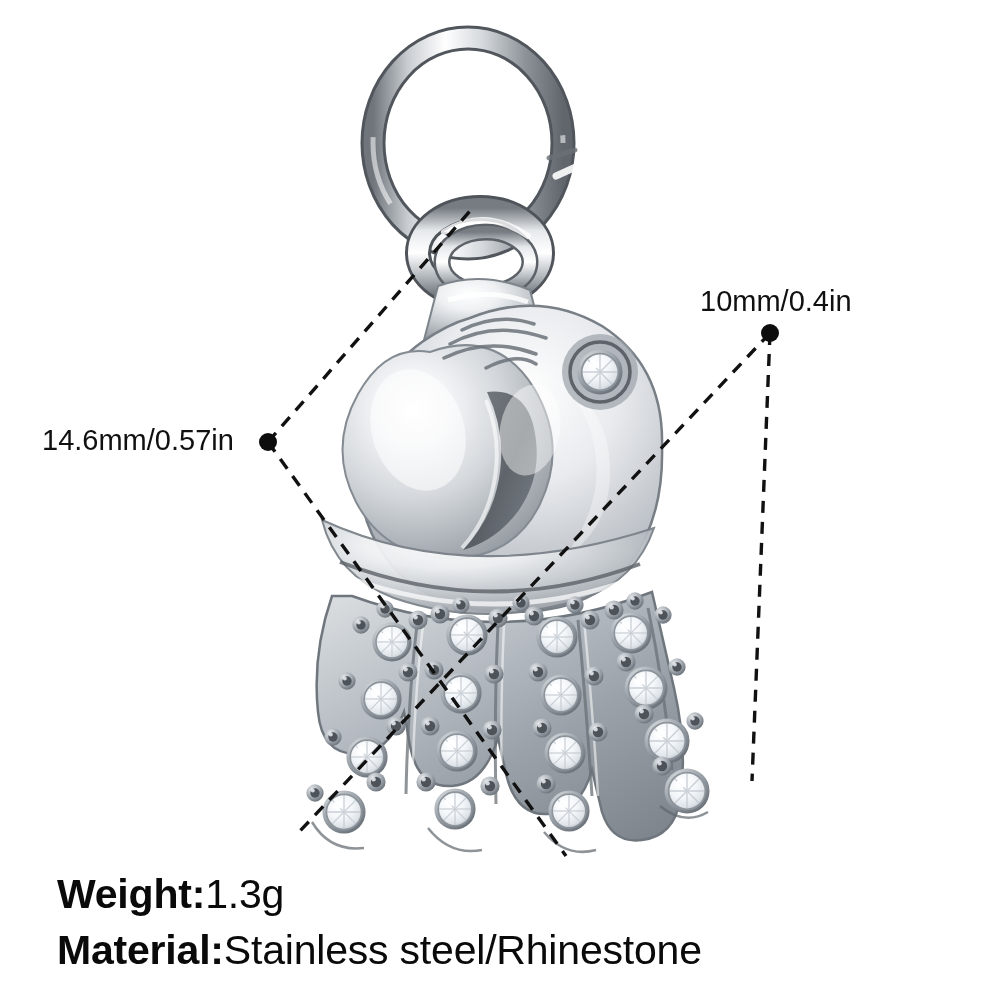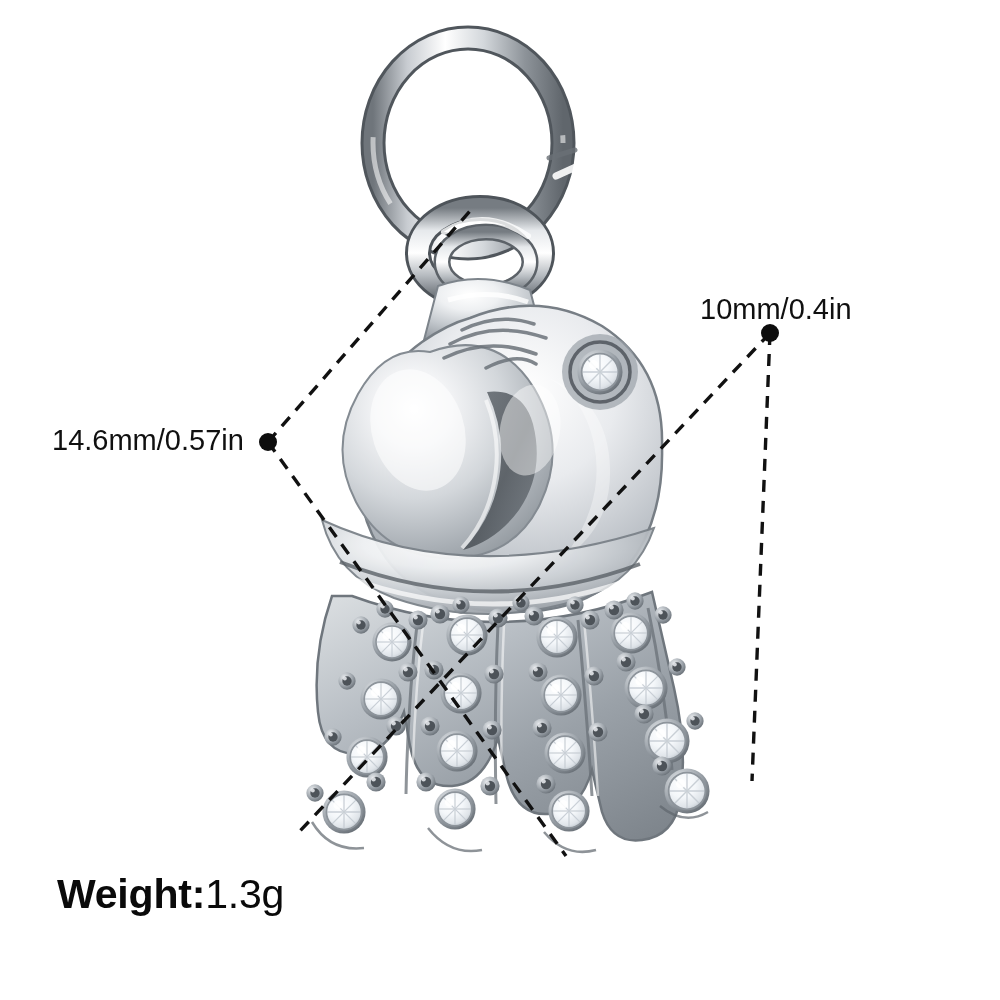--- a/index.html
+++ b/index.html
@@ -33,22 +33,22 @@
   }
 
   .ann-label {
     position: absolute;
     color: #101010;
     font-size: 29px;
     line-height: 1;
     white-space: nowrap;
     font-family: "Liberation Sans", sans-serif;
   }
-  #label-height { left: 52px;  top: 426px; text-align: center; }
-  #label-width  { left: 700px; top: 295px; }
+  #label-height { left: 42px;  top: 426px; text-align: center; }
+  #label-width  { left: 700px; top: 287px; }
 
   
   #spec-block {
     position: absolute;
     left: 57px;
     top: 866px;
     width: 900px;
   }
   .spec-line {
     font-size: 41px;
@@ -348,15 +348,18 @@
 
     <div class="ann-label" id="label-height">14.6mm/0.57in</div>
 
     <div class="ann-label" id="label-width">10mm/0.4in</div>
   </div>
 
   <div id="spec-block">
     <div class="spec-line">
       <span class="spec-key">Weight:</span><span class="spec-val">1.3g</span>
     </div>
+    <div class="spec-line">
+      <span class="spec-key">Material:</span><span class="spec-val">Stainless steel/Rhinestone</span>
+    </div>
   </div>
 
 </div>
 
 </body></html>

